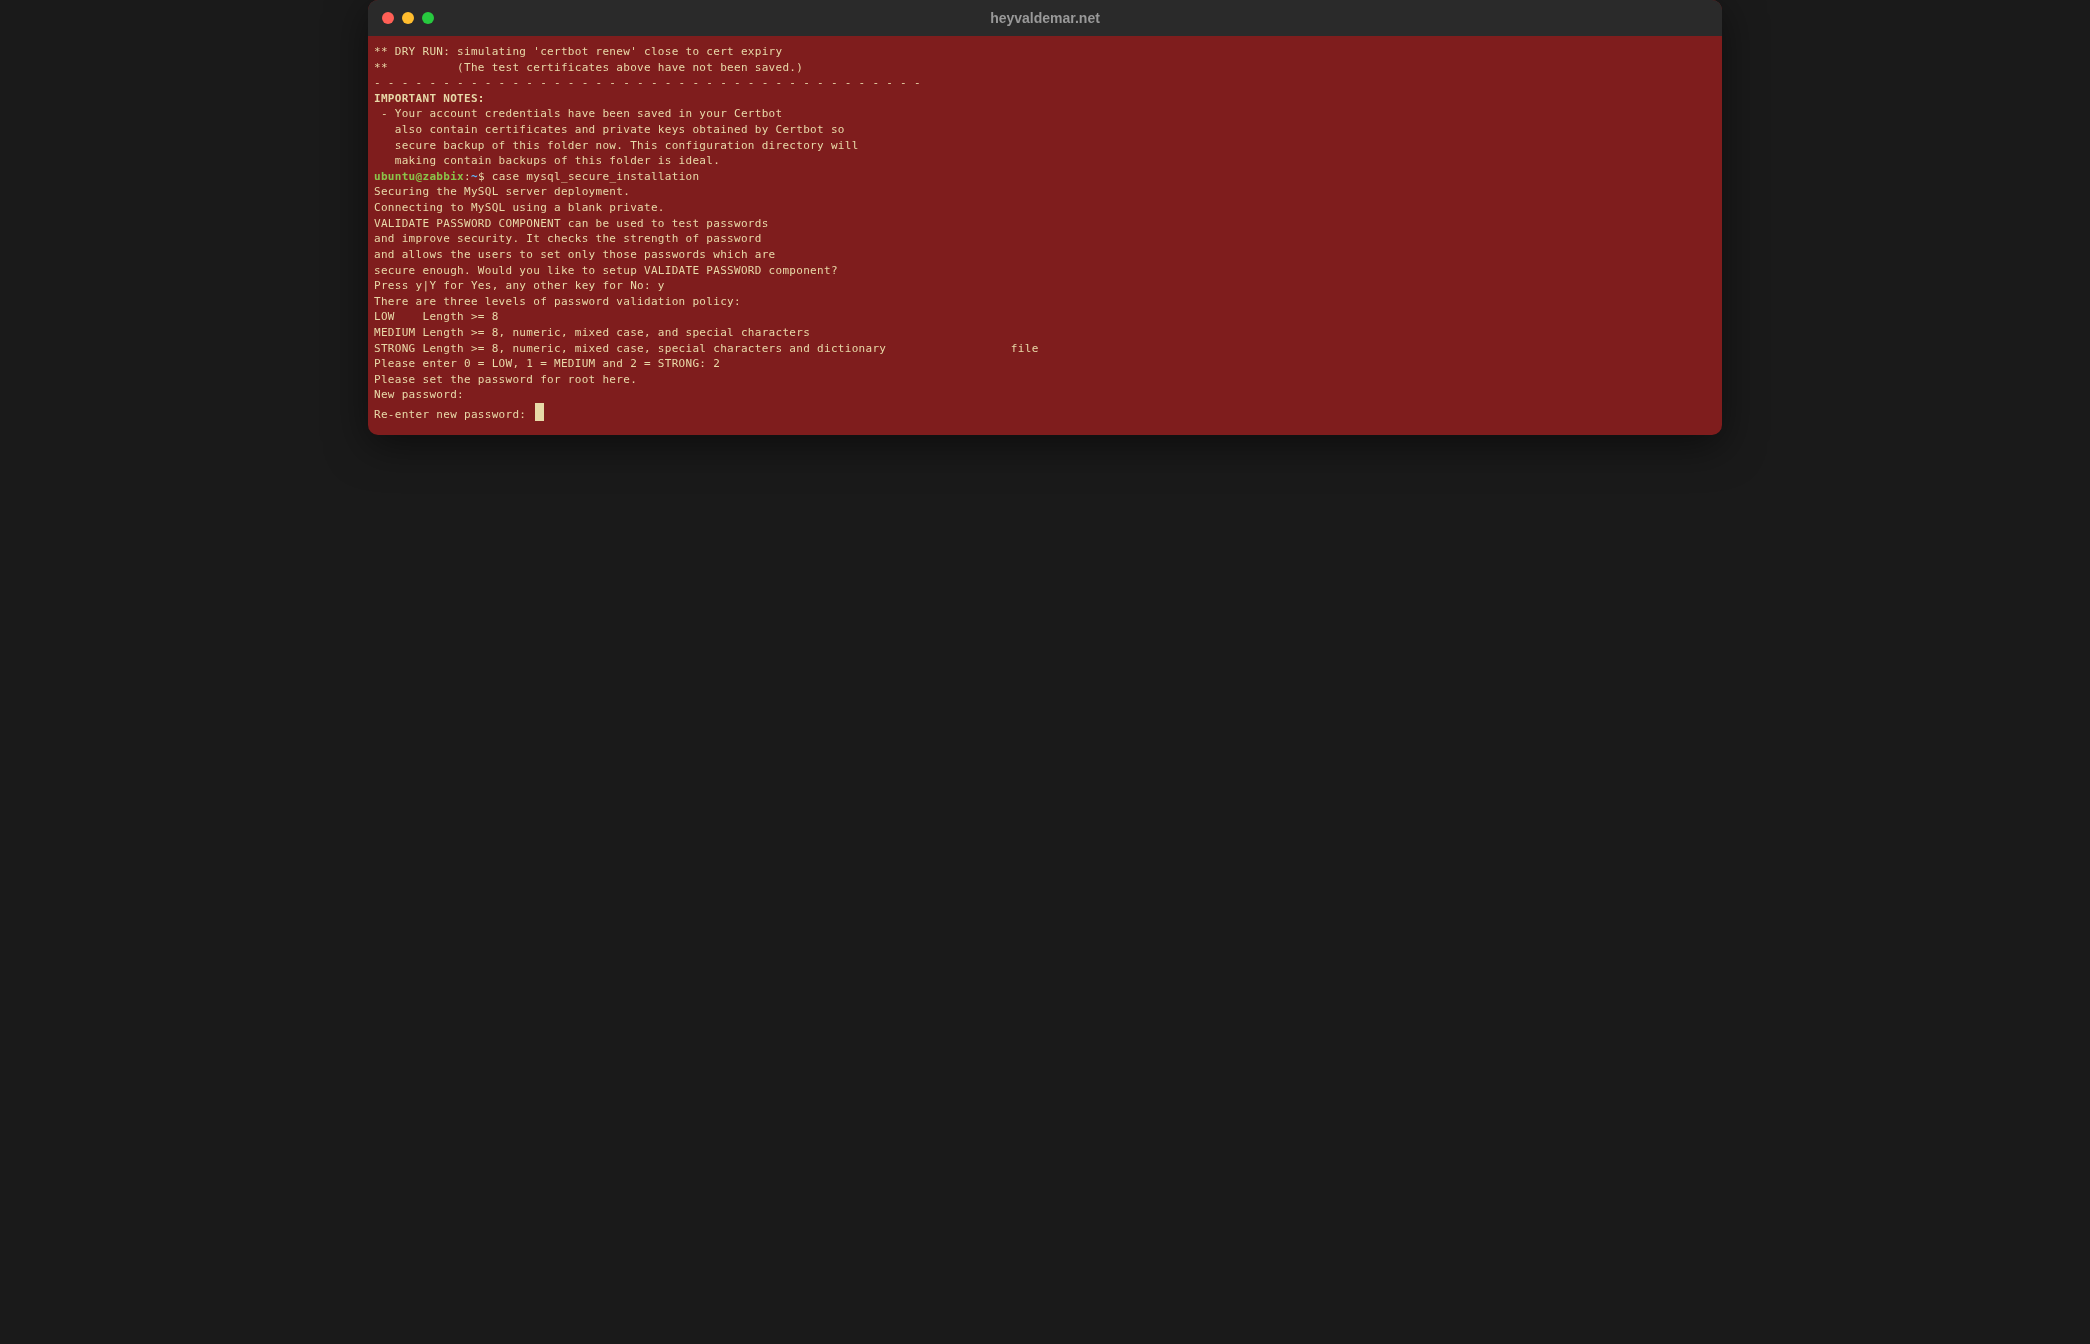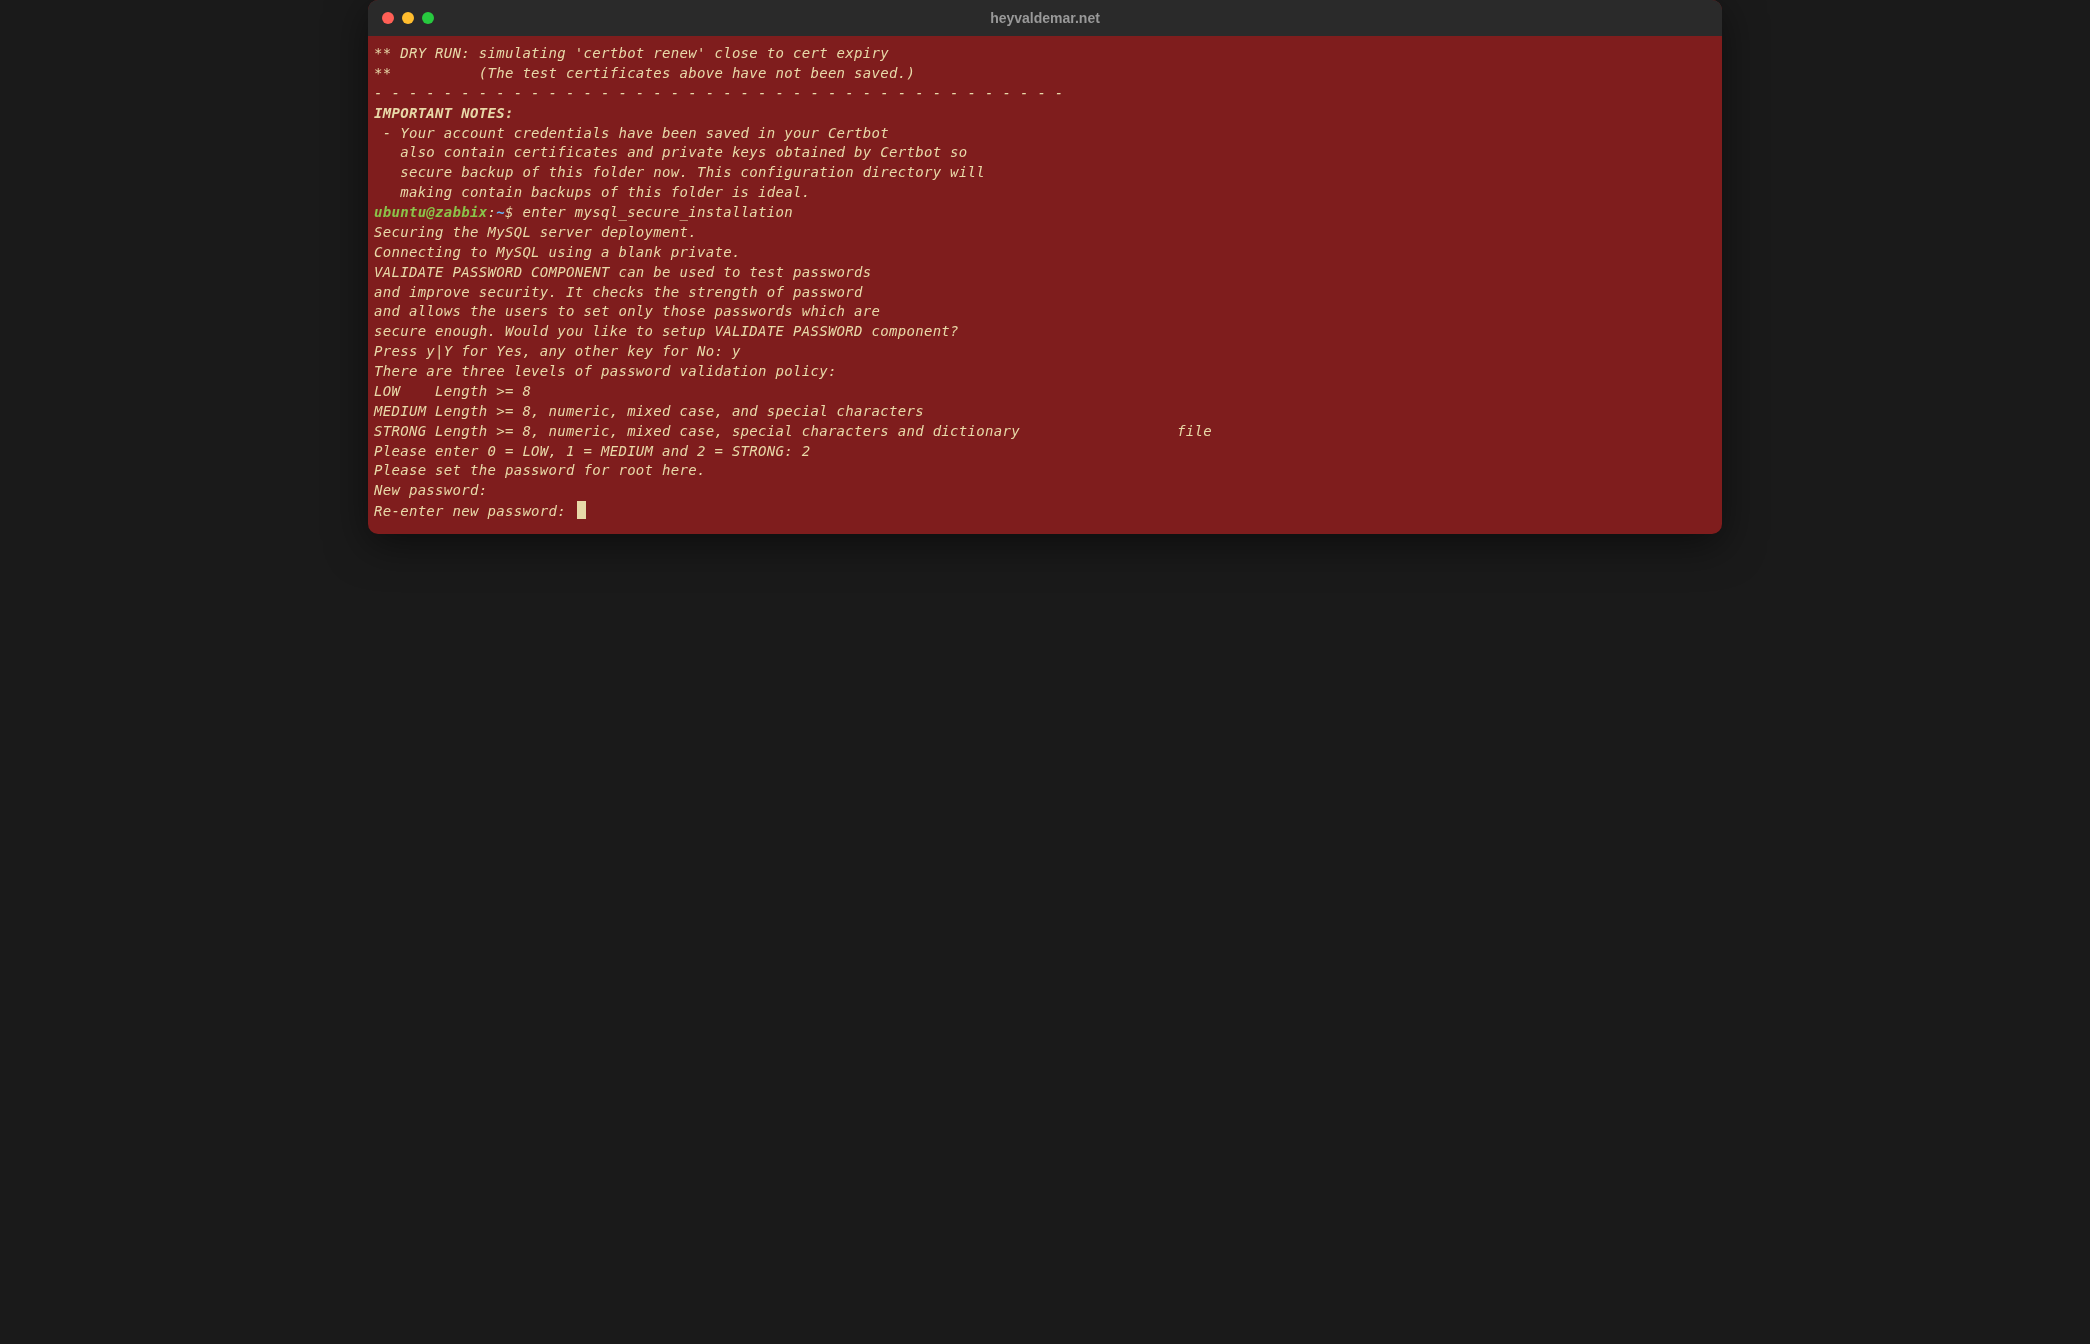--- a/index.html
+++ b/index.html
@@ -43,25 +43,24 @@
       position: absolute;
       left: 50%;
       transform: translateX(-50%);
       color: #999;
       font-size: 14px;
       font-weight: 600;
       font-family: -apple-system, BlinkMacSystemFont, sans-serif;
     }
     .terminal-body {
       padding: 8px 6px 12px 6px;
-      font-size: 14px;
+      font-size: 11px;
       line-height: 1.42;
       color: #e8d9a8;
       letter-spacing: 0.3px;
-      font-style: italic;
     }
     .line { white-space: pre; }
     .bold { font-weight: 700; }
     .prompt-user { color: #8bc34a; font-weight: 700; }
     .prompt-path { color: #64b5f6; font-weight: 700; }
     .prompt-dollar { color: #e8d9a8; }
     .cursor {
       display: inline-block;
       width: 9px;
       height: 18px;
@@ -85,21 +84,21 @@
   <div class="terminal-body">
     <div class="line">** DRY RUN: simulating 'certbot renew' close to cert expiry</div>
     <div class="line">**          (The test certificates above have not been saved.)</div>
     <div class="line">- - - - - - - - - - - - - - - - - - - - - - - - - - - - - - - - - - - - - - - -</div>
     <div class="line"></div>
     <div class="line bold">IMPORTANT NOTES:</div>
     <div class="line"> - Your account credentials have been saved in your Certbot</div>
     <div class="line">   also contain certificates and private keys obtained by Certbot so</div>
     <div class="line">   secure backup of this folder now. This configuration directory will</div>
     <div class="line">   making contain backups of this folder is ideal.</div>
-    <div class="line"><span class="prompt-user">ubuntu@zabbix</span><span>:</span><span class="prompt-path">~</span><span class="prompt-dollar">$ </span><span>enter mysql_secure_installation</span></div>
+    <div class="line"><span class="prompt-user">ubuntu@zabbix</span><span>:</span><span class="prompt-path">~</span><span class="prompt-dollar">$ </span><span>case mysql_secure_installation</span></div>
     <div class="line"></div>
     <div class="line">Securing the MySQL server deployment.</div>
     <div class="line"></div>
     <div class="line">Connecting to MySQL using a blank private.</div>
     <div class="line"></div>
     <div class="line">VALIDATE PASSWORD COMPONENT can be used to test passwords</div>
     <div class="line">and improve security. It checks the strength of password</div>
     <div class="line">and allows the users to set only those passwords which are</div>
     <div class="line">secure enough. Would you like to setup VALIDATE PASSWORD component?</div>
     <div class="line"></div>

